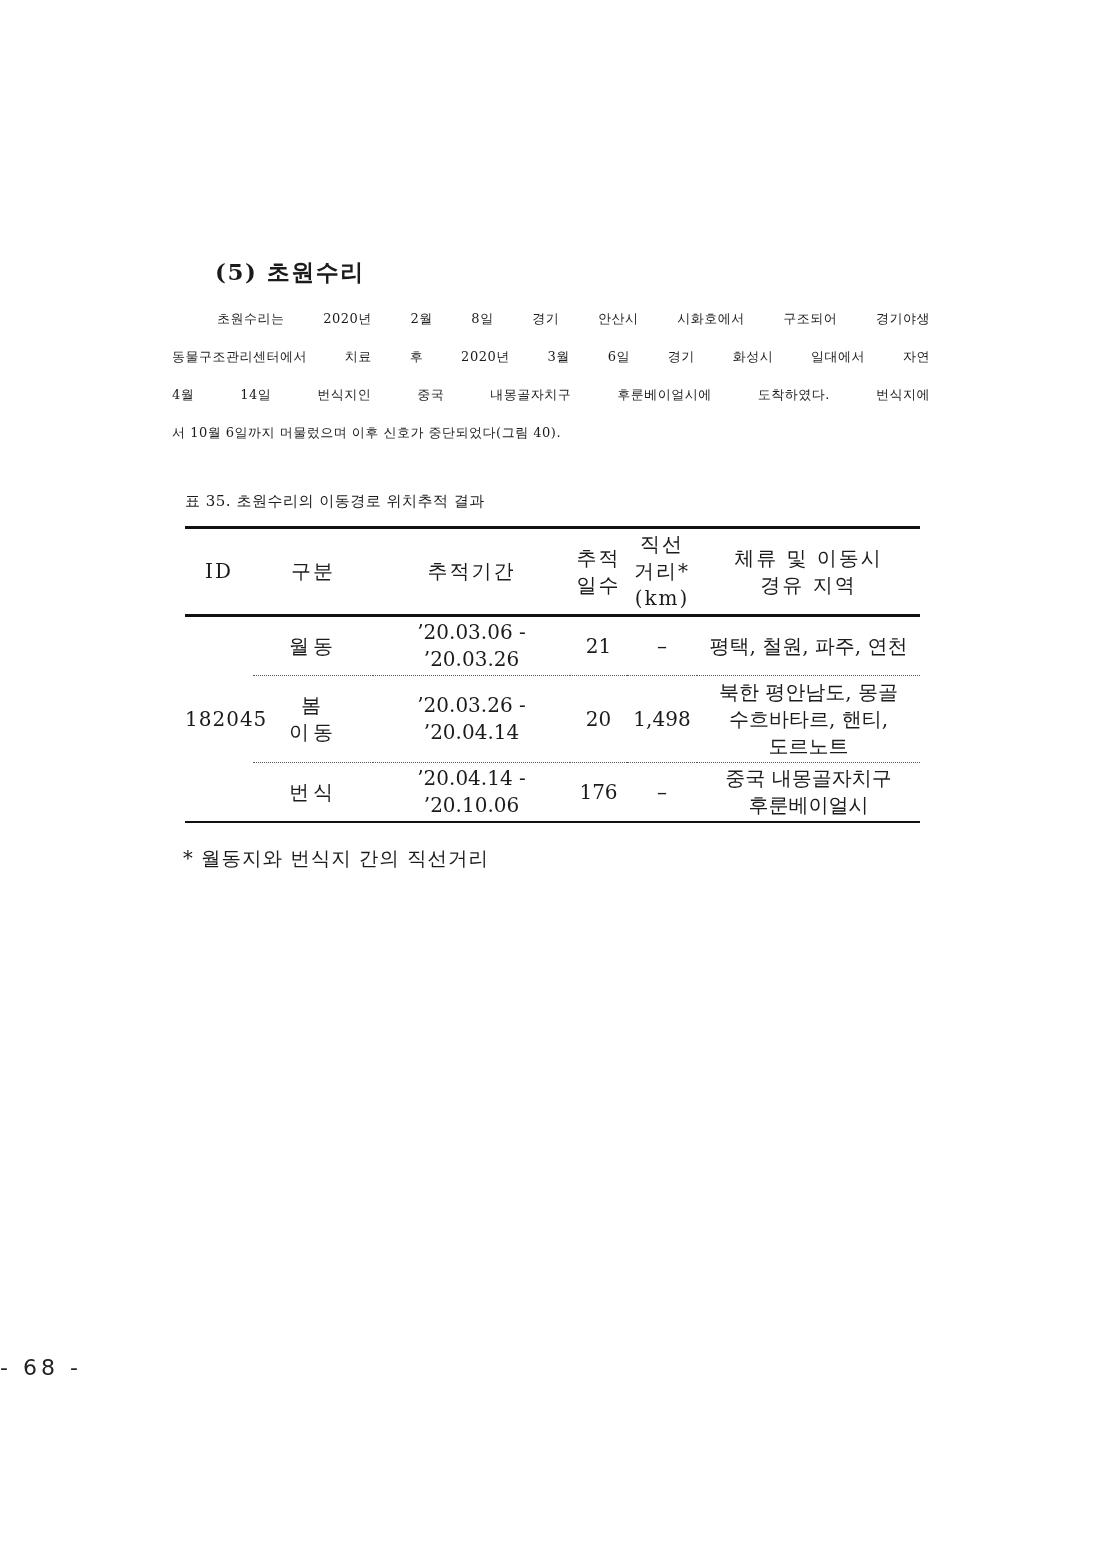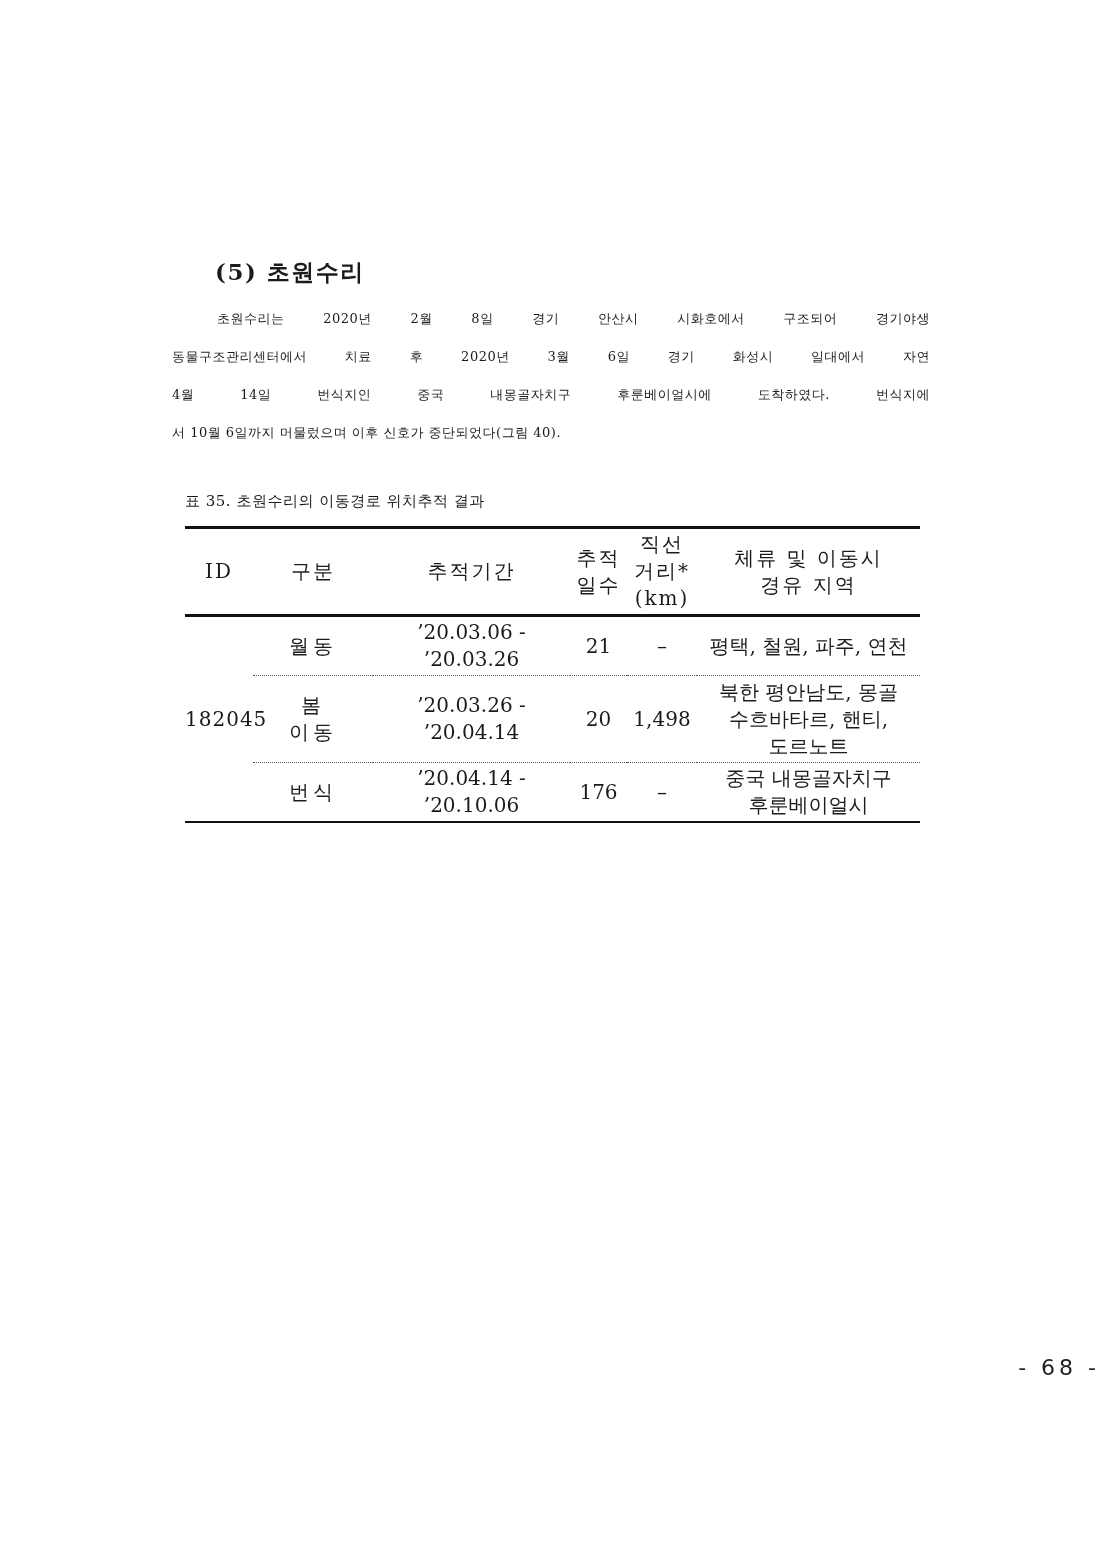--- a/index.html
+++ b/index.html
@@ -74,21 +74,21 @@
 
   .footnote {
     margin: 22px 0 0 11px;
     font-size: 19.5px;
     letter-spacing: 1px;
   }
   .pagenum {
     position: absolute;
     left: 0; top: 1355px;
     width: 100%;
-    text-align: right;
+    text-align: left;
     font-size: 22px;
     letter-spacing: 4px;
     font-family: "DejaVu Sans", "Liberation Sans", sans-serif;
     color: #222;
   }
 </style>
 </head>
 <body>
 
 <div class="content">
@@ -150,16 +150,17 @@
         <td class="cat">번식</td>
         <td>’20.04.14 - ’20.10.06</td>
         <td>176</td>
         <td>–</td>
         <td>중국 내몽골자치구
 후룬베이얼시</td>
       </tr>
     </tbody>
   </table>
 
+  <div class="footnote">* 월동지와 번식지 간의 직선거리</div>
 
 </div>
 
 <div class="pagenum">- 68 -</div>
 
 </body></html>

